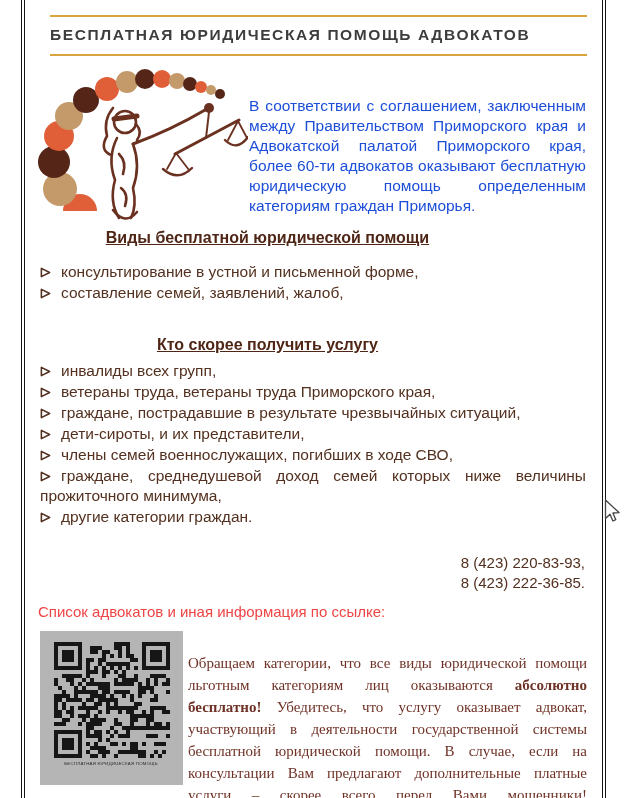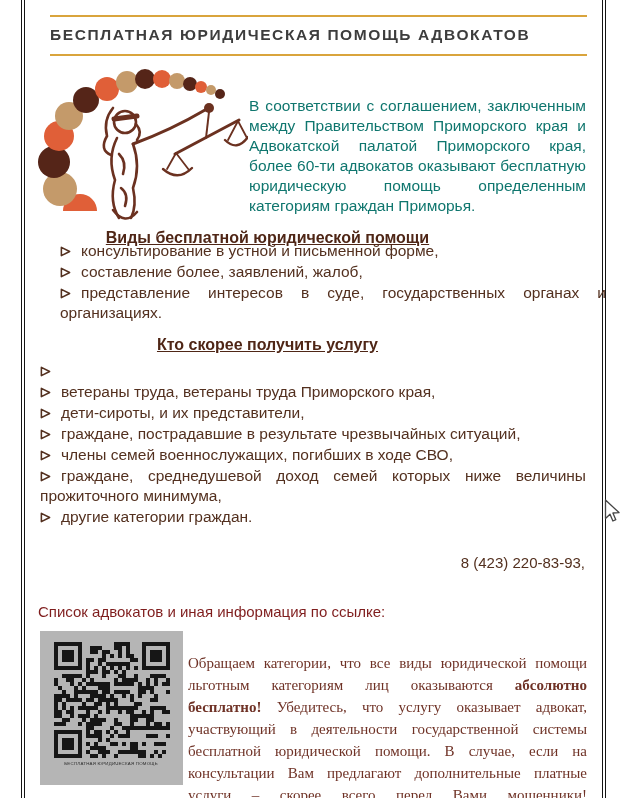--- a/index.html
+++ b/index.html
@@ -17,42 +17,42 @@
   .gold-line.top{top:15px;}
   .gold-line.bottom{top:54px;}
   .doc-title{position:absolute;top:26px;left:50px;width:436px;text-align:left;
              font-size:15.5px;font-weight:bold;letter-spacing:1.6px;color:#3d3d3d;white-space:nowrap;}
 
   
   .logo{position:absolute;left:33px;top:58px;width:215px;height:172px;}
 
   
   .intro{position:absolute;left:249px;top:80px;width:337px;
-         font-size:15.5px;line-height:20px;color:#0f766e;text-align:justify;}
+         font-size:15.5px;line-height:20px;color:#1d4ed8;text-align:justify;}
 
   
   .sec-heading{position:absolute;left:40px;width:455px;text-align:center;
                font-size:16px;font-weight:bold;text-decoration:underline;color:#4f2616;}
   .sec-heading.h1{top:229px;}
   .sec-heading.h2{top:336px;}
 
   
   .list{position:absolute;left:40px;width:546px;list-style:none;margin:0;padding:0;}
-  .list.l1{top:241px;margin-left:20px;}
+  .list.l1{top:262px;}
   .list.l2{top:361px;}
   .list li{font-size:15.5px;line-height:20px;margin-bottom:1px;color:#53301f;text-align:justify;}
   .blt{display:inline-block;width:11px;height:11px;margin-right:10px;vertical-align:-1px;}
   .blt svg path{fill:none;stroke:#53301f;stroke-width:1.7;stroke-linejoin:round;}
 
   
   .contacts{position:absolute;right:41px;top:553px;text-align:right;
             font-size:15px;line-height:19.5px;color:#53301f;}
 
   
-  .link-line{position:absolute;left:38px;top:603px;font-size:15px;color:#7f1d1d;}
+  .link-line{position:absolute;left:38px;top:603px;font-size:15px;color:#ef4444;}
 
   
   .qr-tile{position:absolute;left:40px;top:631px;width:143px;height:154px;background:#b5b5b5;
            box-sizing:border-box;padding-top:11px;display:flex;flex-direction:column;align-items:center;}
   .qr-caption{margin-top:3px;font-size:8px;color:#2b2b2b;white-space:nowrap;
               transform:scale(0.55);transform-origin:center top;letter-spacing:.4px;}
 
   
   .notice{position:absolute;left:188px;top:637px;width:399px;
           font-family:"Liberation Serif","DejaVu Serif",serif;
@@ -116,53 +116,51 @@
 
 <p class="intro">В соответствии с соглашением, заключенным между Правительством Приморского края и Адвокатской палатой Приморского края, более 60-ти адвокатов оказывают бесплатную юридическую помощь определенным категориям граждан Приморья.</p>
 
 <div class="sec-heading h1">Виды бесплатной юридической помощи</div>
 <ul class="list l1">
   <li><span class="blt"><svg viewBox="0 0 12 12" width="11" height="11">
           <path d="M1.5,1.5 L10.5,6 L1.5,10.5 Z"></path>
         </svg></span><span>консультирование в устной и письменной форме,</span></li>
   <li><span class="blt"><svg viewBox="0 0 12 12" width="11" height="11">
           <path d="M1.5,1.5 L10.5,6 L1.5,10.5 Z"></path>
-        </svg></span><span>составление более, заявлений, жалоб,</span></li>
-  <li><span class="blt"><svg viewBox="0 0 12 12" width="11" height="11">
-          <path d="M1.5,1.5 L10.5,6 L1.5,10.5 Z"></path>
-        </svg></span><span>представление интересов в суде, государственных органах и организациях.</span></li>
+        </svg></span><span>составление семей, заявлений, жалоб,</span></li>
 </ul>
 
 <div class="sec-heading h2">Кто скорее получить услугу</div>
 <ul class="list l2">
   <li><span class="blt"><svg viewBox="0 0 12 12" width="11" height="11">
           <path d="M1.5,1.5 L10.5,6 L1.5,10.5 Z"></path>
-        </svg></span></li>
+        </svg></span><span>инвалиды всех групп,</span></li>
   <li><span class="blt"><svg viewBox="0 0 12 12" width="11" height="11">
           <path d="M1.5,1.5 L10.5,6 L1.5,10.5 Z"></path>
         </svg></span><span>ветераны труда, ветераны труда Приморского края,</span></li>
   <li><span class="blt"><svg viewBox="0 0 12 12" width="11" height="11">
           <path d="M1.5,1.5 L10.5,6 L1.5,10.5 Z"></path>
+        </svg></span><span>граждане, пострадавшие в результате чрезвычайных ситуаций,</span></li>
+  <li><span class="blt"><svg viewBox="0 0 12 12" width="11" height="11">
+          <path d="M1.5,1.5 L10.5,6 L1.5,10.5 Z"></path>
         </svg></span><span>дети-сироты, и их представители,</span></li>
-  <li><span class="blt"><svg viewBox="0 0 12 12" width="11" height="11">
-          <path d="M1.5,1.5 L10.5,6 L1.5,10.5 Z"></path>
-        </svg></span><span>граждане, пострадавшие в результате чрезвычайных ситуаций,</span></li>
   <li><span class="blt"><svg viewBox="0 0 12 12" width="11" height="11">
           <path d="M1.5,1.5 L10.5,6 L1.5,10.5 Z"></path>
         </svg></span><span>члены семей военнослужащих, погибших в ходе СВО,</span></li>
   <li><span class="blt"><svg viewBox="0 0 12 12" width="11" height="11">
           <path d="M1.5,1.5 L10.5,6 L1.5,10.5 Z"></path>
         </svg></span><span>граждане, среднедушевой доход семей которых ниже величины прожиточного минимума,</span></li>
   <li><span class="blt"><svg viewBox="0 0 12 12" width="11" height="11">
           <path d="M1.5,1.5 L10.5,6 L1.5,10.5 Z"></path>
         </svg></span><span>другие категории граждан.</span></li>
 </ul>
 
 <div class="contacts">
   <div>8 (423) 220-83-93,</div>
+  <div>8 (423) 222-36-85.</div>
 </div>
 
 <div class="link-line">Список адвокатов и иная информация по ссылке:</div>
 
 <div class="qr-tile">
   <svg id="qr-svg" width="116" height="116" viewBox="0 0 116 116" fill="#161616">
       <rect x="0" y="0" width="4" height="4"></rect>
       <rect x="4" y="0" width="4" height="4"></rect>
       <rect x="8" y="0" width="4" height="4"></rect>
       <rect x="12" y="0" width="4" height="4"></rect>

